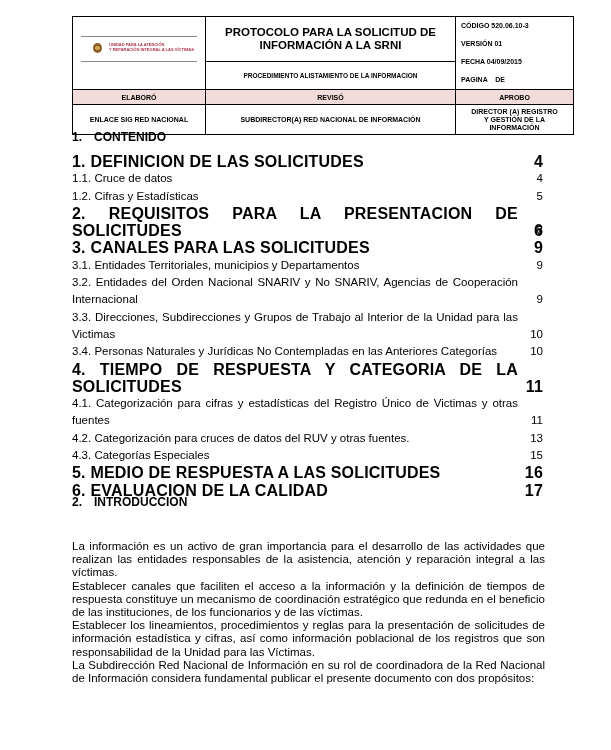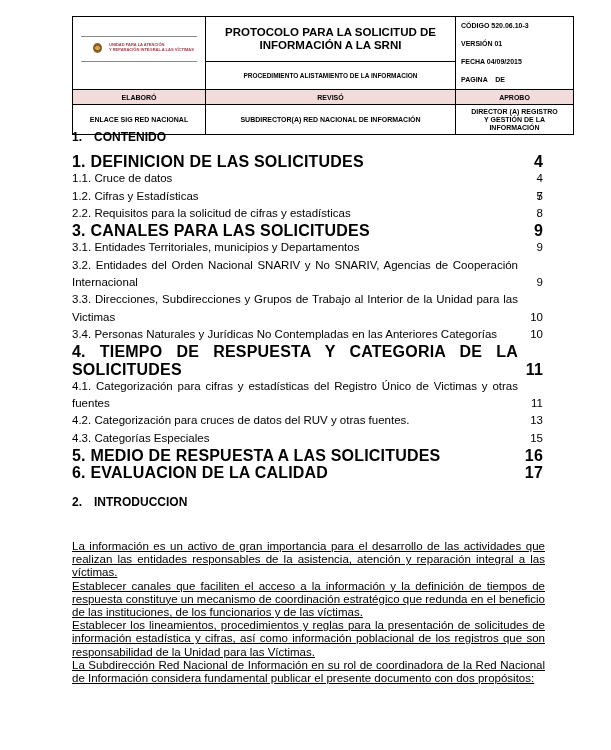--- a/index.html
+++ b/index.html
@@ -17,21 +17,21 @@
   .meta-line { height: 18px; line-height: 18px; }
   .pink td { background: #f2dcdb; height: 14px; font-size: 7px; }
   .last td { height: 29px; font-size: 7px; line-height: 8px; }
   .section-h { position: absolute; left: 72px; font-size: 12px; font-weight: bold; }
   .section-h .num { display: inline-block; width: 22px; }
   .toc { position: absolute; left: 72px; top: 153px; width: 471px; font-size: 11.5px; line-height: 17.3px; }
   .toc-item { position: relative; padding-right: 25px; text-align: justify; }
   .toc-item.b { font-weight: bold; font-size: 16px; letter-spacing: 0.2px; }
   .toc-item .pg { position: absolute; right: 0; bottom: 0; }
   .intro { position: absolute; left: 72px; top: 540px; width: 473px; font-size: 11.5px; line-height: 13.2px; text-align: justify; }
-  .intro p { margin: 0; text-decoration: underline; }
+  .intro p { margin: 0; }
 </style>
 </head>
 <body>
 
 <table class="hdr">
   <colgroup>
       <col style="width:133px">
       <col style="width:250px">
       <col style="width:118px">
     </colgroup>
@@ -71,22 +71,23 @@
   </table>
 
 <div class="section-h" style="top:130px">
   <span class="num">1.</span><span>CONTENIDO</span>
 </div>
 
 <div class="toc" id="toc">
     <div class="toc-item b"><span>1. DEFINICION DE LAS SOLICITUDES</span><span class="pg">4</span></div>
     <div class="toc-item"><span>1.1. Cruce de datos</span><span class="pg">4</span></div>
     <div class="toc-item"><span>1.2. Cifras y Estadísticas</span><span class="pg">5</span></div>
+    <div class="toc-item b"><span>2. REQUISITOS PARA LA PRESENTACION DE SOLICITUDES</span><span class="pg">6</span></div>
     <div class="toc-item"><span class="pg">7</span></div>
-    <div class="toc-item"><span>2.2. Requisitos para la solicitud de cifras y estadísticas</span><span class="pg">8</span></div>
+    <div class="toc-item"><span class="pg">8</span></div>
     <div class="toc-item b"><span>3. CANALES PARA LAS SOLICITUDES</span><span class="pg">9</span></div>
     <div class="toc-item"><span>3.1. Entidades Territoriales, municipios y Departamentos</span><span class="pg">9</span></div>
     <div class="toc-item"><span>3.2. Entidades del Orden Nacional SNARIV y No SNARIV, Agencias de Cooperación Internacional</span><span class="pg">9</span></div>
     <div class="toc-item"><span>3.3. Direcciones, Subdirecciones y Grupos de Trabajo al Interior de la Unidad para las Victimas</span><span class="pg">10</span></div>
     <div class="toc-item"><span>3.4. Personas Naturales y Jurídicas No Contempladas en las Anteriores Categorías</span><span class="pg">10</span></div>
     <div class="toc-item b"><span>4. TIEMPO DE RESPUESTA Y CATEGORIA DE LA SOLICITUDES</span><span class="pg">11</span></div>
     <div class="toc-item"><span>4.1. Categorización para cifras y estadísticas del Registro Único de Victimas y otras fuentes</span><span class="pg">11</span></div>
     <div class="toc-item"><span>4.2. Categorización para cruces de datos del RUV y otras fuentes.</span><span class="pg">13</span></div>
     <div class="toc-item"><span>4.3. Categorías Especiales</span><span class="pg">15</span></div>
     <div class="toc-item b"><span>5. MEDIO DE RESPUESTA A LAS SOLICITUDES</span><span class="pg">16</span></div>

